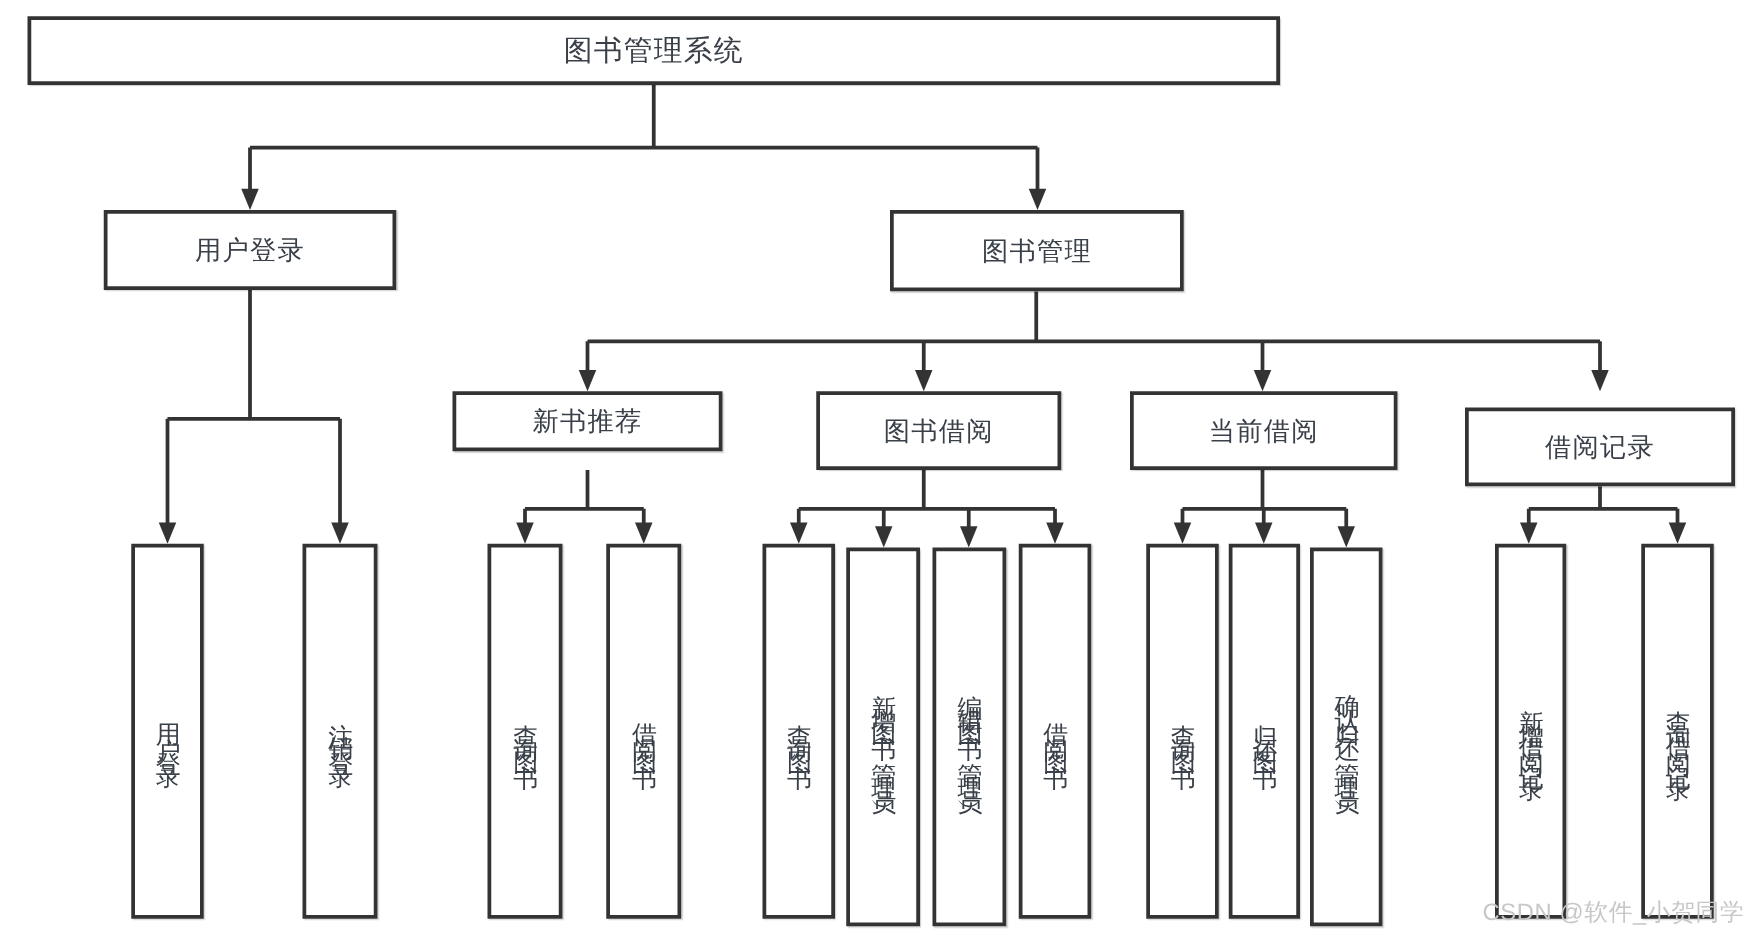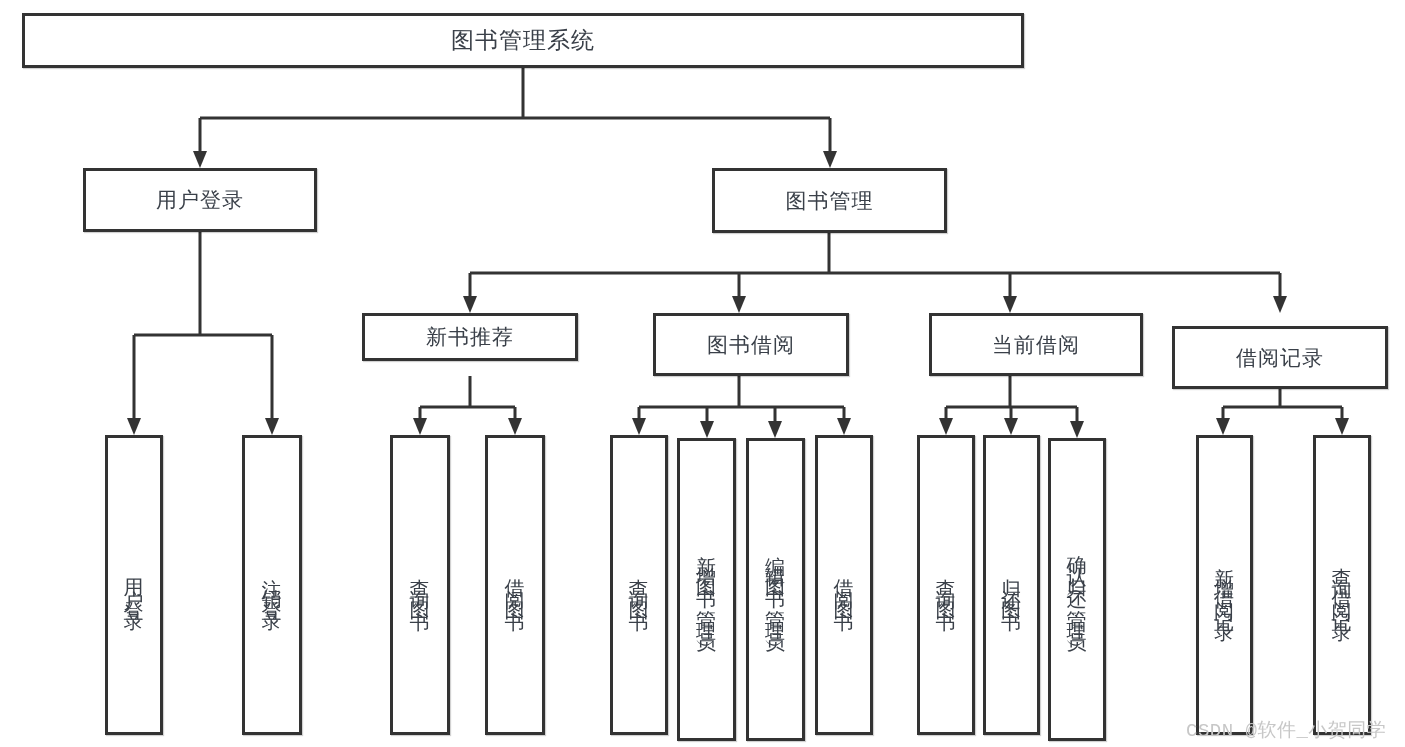--- a/index.html
+++ b/index.html
@@ -45,21 +45,21 @@
     height: 300px;
   }
   .node.v.tall { top: 438px; height: 303px; }
 
   
   .n-root      { left: 22px;   top: 13px;  width: 1002px; height: 55px; }
   .n-userlogin { left: 83px;   top: 168px; width: 234px;  height: 64px; }
   .n-bookmgmt  { left: 712px;  top: 168px; width: 235px;  height: 65px; }
   .n-newrec    { left: 362px;  top: 313px; width: 216px;  height: 48px; }
   .n-borrow    { left: 632px;  top: 313px; width: 196px;  height: 63px; margin-left: 21px; }
-  .n-current   { left: 904px;  top: 313px; width: 214px;  height: 63px; margin-left: 25px; }
+  .n-current   { left: 904px;  top: 313px; width: 214px;  height: 63px; }
   .n-records   { left: 1172px; top: 326px; width: 216px;  height: 63px; }
 
   .l-userlogin { left: 105px;  width: 58px; }
   .l-logout    { left: 242px;  width: 60px; }
   .l-query1    { left: 390px;  width: 60px; }
   .l-borrowbk1 { left: 485px;  width: 60px; }
   .l-query2    { left: 610px;  width: 58px; }
   .l-addbk     { left: 677px;  width: 59px; }
   .l-editbk    { left: 746px;  width: 59px; }
   .l-borrowbk2 { left: 815px;  width: 58px; }
@@ -71,21 +71,20 @@
 
   .watermark {
     position: absolute;
     left: 1186px;
     top: 717px;
     font-size: 19px;
     color: #c7c7c7;
     z-index: 5;
     white-space: nowrap;
     letter-spacing: 0.5px;
-    font-family: Liberation Mono, monospace;
   }
 </style>
 </head>
 <body>
 
 <div class="canvas">
 
   <svg class="connectors" viewBox="0 0 1405 747" xmlns="http://www.w3.org/2000/svg">
     <g stroke="#333333" stroke-width="3" fill="none">
 

